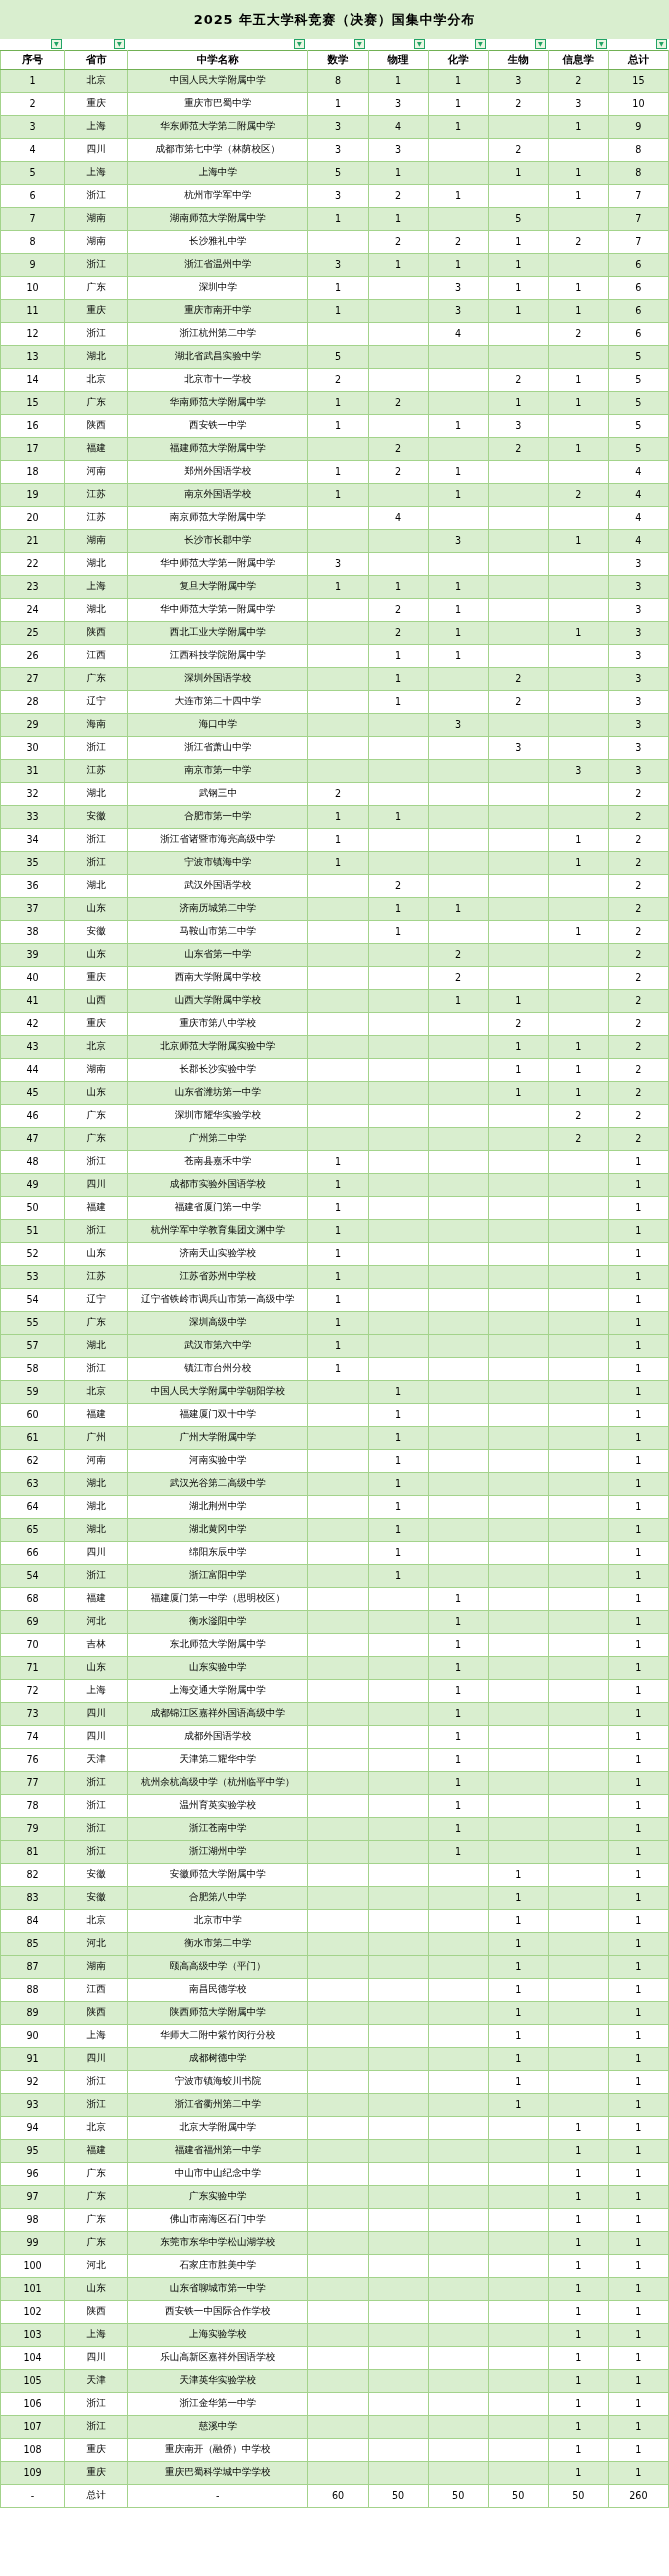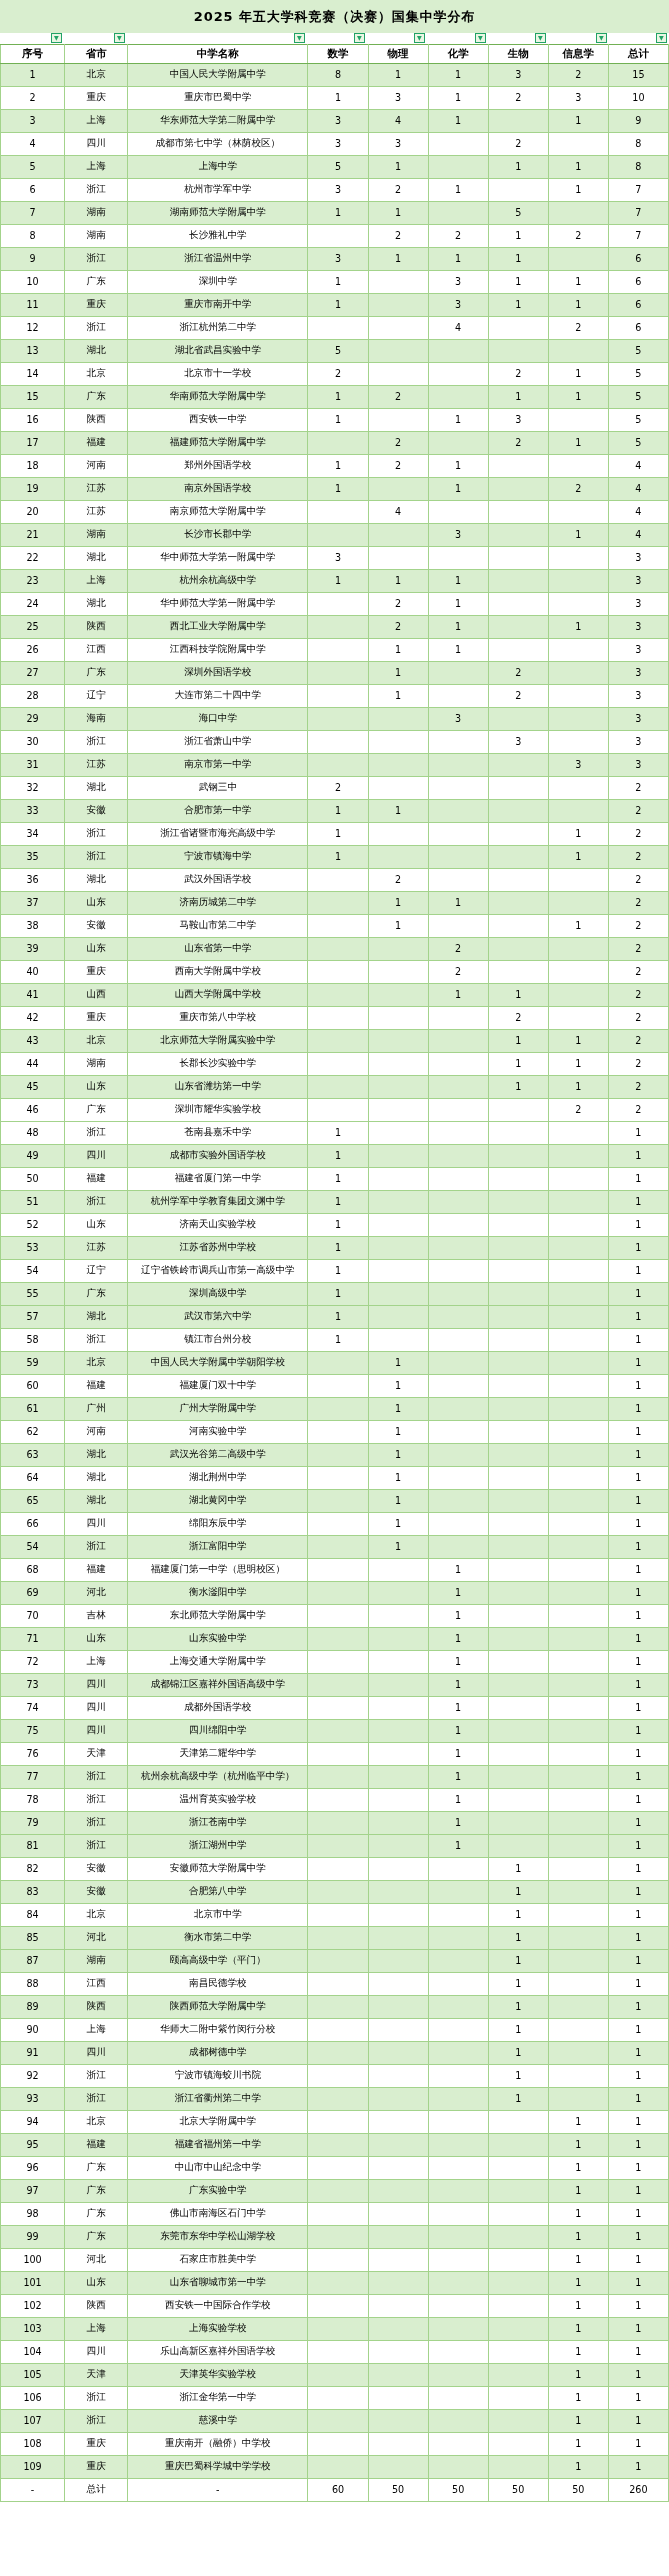--- a/index.html
+++ b/index.html
@@ -1,20 +1,20 @@
 <!DOCTYPE html>
 <html style="font-size:14px"><head>
 <meta charset="utf-8">
 <style>
   html,body { margin:0; padding:0; background:#ffffff; }
   body { width:669px; font-family:"DejaVu Sans","Liberation Sans",sans-serif; color:#000; }
   .sheet { width:669px; }
 
   .title-band {
-    height:33px; display:flex; align-items:center; justify-content:center;
+    height:39px; display:flex; align-items:center; justify-content:center;
     background:#d9eecf;
     font-size:13px; font-weight:bold; letter-spacing:0.9px;
   }
 
   .filter-strip { position:relative; height:10.5px; background:#ffffff; }
   .filter-btn {
     position:absolute; top:0; width:10.5px; height:9.6px; box-sizing:border-box;
     background:#eaf6e3; border:0.9px solid #21a366;
     color:#21a366; font-size:6.1px; line-height:8px; text-align:center;
     cursor:pointer; user-select:none;
@@ -322,21 +322,21 @@
           <td>3</td>
           <td></td>
           <td></td>
           <td></td>
           <td></td>
           <td>3</td>
         </tr>
         <tr class="green">
           <td>23</td>
           <td>上海</td>
-          <td class="school">杭州余杭高级中学</td>
+          <td class="school">复旦大学附属中学</td>
           <td>1</td>
           <td>1</td>
           <td>1</td>
           <td></td>
           <td></td>
           <td>3</td>
         </tr>
         <tr class="white">
           <td>24</td>
           <td>湖北</td>
@@ -583,20 +583,31 @@
           <td>46</td>
           <td>广东</td>
           <td class="school">深圳市耀华实验学校</td>
           <td></td>
           <td></td>
           <td></td>
           <td></td>
           <td>2</td>
           <td>2</td>
         </tr>
+        <tr class="green">
+          <td>47</td>
+          <td>广东</td>
+          <td class="school">广州第二中学</td>
+          <td></td>
+          <td></td>
+          <td></td>
+          <td></td>
+          <td>2</td>
+          <td>2</td>
+        </tr>
         <tr class="white">
           <td>48</td>
           <td>浙江</td>
           <td class="school">苍南县嘉禾中学</td>
           <td>1</td>
           <td></td>
           <td></td>
           <td></td>
           <td></td>
           <td>1</td>
@@ -862,31 +873,20 @@
           <td></td>
           <td>1</td>
           <td></td>
           <td></td>
           <td>1</td>
         </tr>
         <tr class="white">
           <td>74</td>
           <td>四川</td>
           <td class="school">成都外国语学校</td>
-          <td></td>
-          <td></td>
-          <td>1</td>
-          <td></td>
-          <td></td>
-          <td>1</td>
-        </tr>
-        <tr class="green">
-          <td>75</td>
-          <td>四川</td>
-          <td class="school">四川绵阳中学</td>
           <td></td>
           <td></td>
           <td>1</td>
           <td></td>
           <td></td>
           <td>1</td>
         </tr>
         <tr class="white">
           <td>76</td>
           <td>天津</td>

